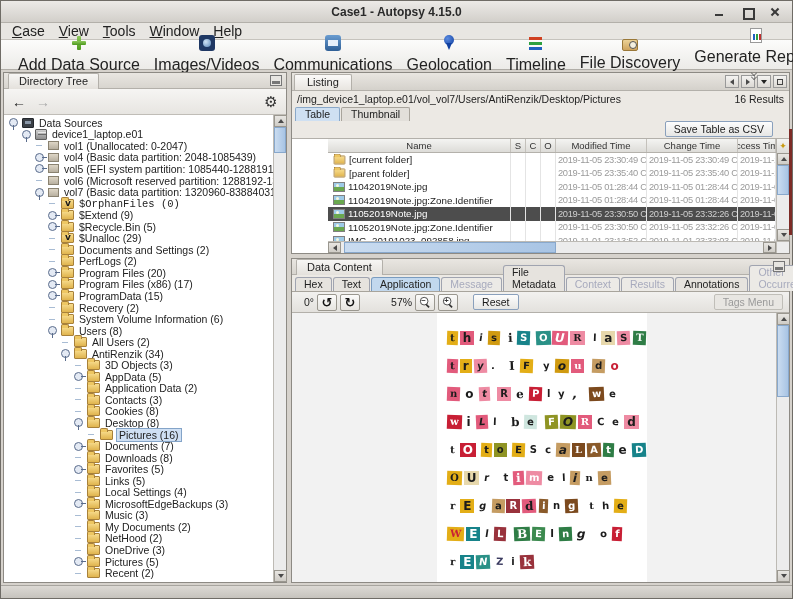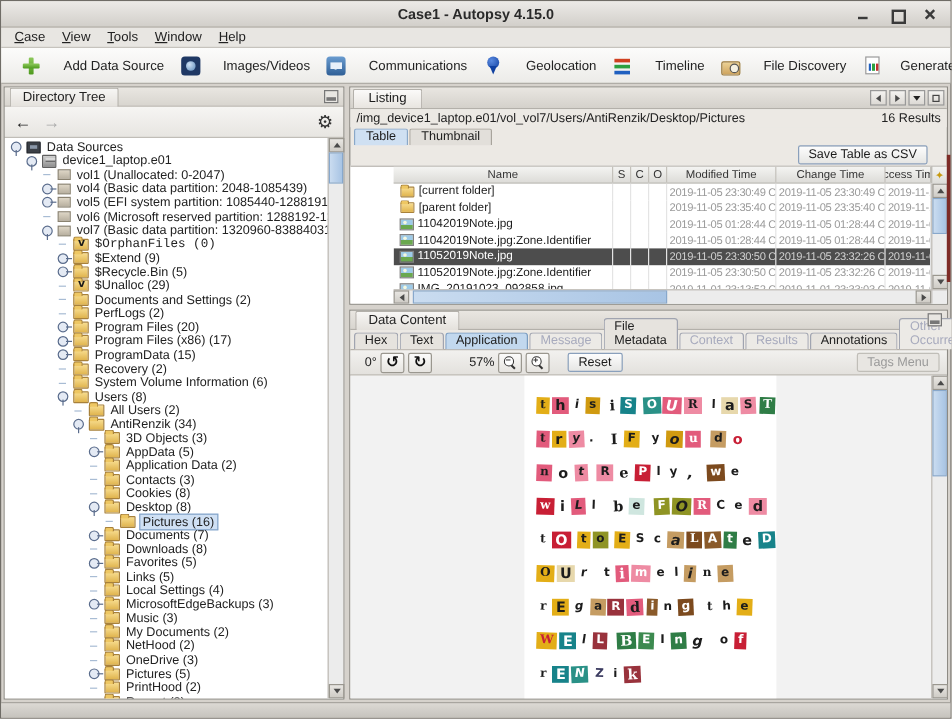--- a/index.html
+++ b/index.html
@@ -12,27 +12,27 @@
   .title { position:absolute; left:0; right:0; text-align:center; font-weight:bold; font-size:12px; color:#2a2a2a; }
   .winbtns { margin-left:auto; display:flex; gap:14px; padding-right:10px; z-index:2; }
   .wbtn { width:14px; height:14px; position:relative; cursor:default; }
   .wb-min::after { content:""; position:absolute; left:3px; bottom:3px; width:8px; height:2px; background:#3a3a3a; }
   .wb-max::after { content:""; position:absolute; left:3px; top:3px; width:8px; height:8px; border:2px solid #3a3a3a; }
   .wb-close::before,.wb-close::after { content:""; position:absolute; left:2px; top:6px; width:10px; height:2px; background:#3a3a3a; }
   .wb-close::before { transform:rotate(45deg); } .wb-close::after { transform:rotate(-45deg); }
 
   
   .menubar { height:17px; background:#e8e6e2; border-bottom:1px solid #c6c3bd; display:flex; align-items:center; padding-left:4px; flex:0 0 auto; }
-  .menu-item { padding:1px 7px; font-size:11px; color:#222; }
+  .menu-item { padding:1px 7px; font-size:14px; color:#222; }
   .menu-item u { text-decoration:underline; }
 
   
   .toolbar { height:30px; background:linear-gradient(#fcfcfb,#ecebe8); border-bottom:1px solid #b0ada7; display:flex; align-items:center; padding:0 4px; flex:0 0 auto; }
   .handle { width:5px; height:20px; margin:0 3px; background:repeating-linear-gradient(180deg,#c5c2bc 0 2px,transparent 2px 4px); }
-  .tbtn { display:flex; align-items:center; gap:19px; padding:3px 7px; border-radius:2px; font-size:11px; color:#222; white-space:nowrap; }
+  .tbtn { display:flex; align-items:center; gap:5px; padding:3px 7px; border-radius:2px; font-size:16px; color:#222; white-space:nowrap;flex-direction:column; }
   .tlabel { pointer-events:none; }
   .chev { width:8px; height:10px; position:relative; }
   .chev::before,.chev::after { content:""; position:absolute; left:1px; width:5px; height:5px; border-right:1.5px solid #555; border-bottom:1.5px solid #555; transform:rotate(45deg) scale(.7); }
   .chev::before { top:-1px; } .chev::after { top:3px; }
   .ticon { width:16px; height:16px; position:relative; display:inline-block; flex:0 0 auto; }
   .plus::before { content:""; position:absolute; left:6px; top:1px; width:4px; height:14px; background:linear-gradient(#8cc85a,#4e9a1e); border-radius:1px; }
   .plus::after  { content:""; position:absolute; top:6px; left:1px; width:14px; height:4px; background:linear-gradient(#8cc85a,#4e9a1e); border-radius:1px; }
   .camera { background:#1f3864; border-radius:3px; }
   .camera::after { content:""; position:absolute; left:4px; top:4px; width:8px; height:8px; border-radius:50%; background:radial-gradient(circle at 35% 35%,#cfe2f5,#5a88b8); }
   .comm { background:linear-gradient(#6a9cd0,#2f5f96); border-radius:3px; }
@@ -438,25 +438,20 @@
               <span class="nlabel">OneDrive (3)</span>
             </div>
             <div class="trow" style="padding-left: 69px;">
               <span class="exp collapsed"></span>
               <span class="nicon i-folder"></span>
               <span class="nlabel">Pictures (5)</span>
             </div>
             <div class="trow" style="padding-left: 69px;">
               <span class="exp leaf"></span>
               <span class="nicon i-folder"></span>
-              <span class="nlabel">PrintHood (2)</span>
-            </div>
-            <div class="trow" style="padding-left: 69px;">
-              <span class="exp leaf"></span>
-              <span class="nicon i-folder"></span>
               <span class="nlabel">Recent (2)</span>
             </div>
           </div>
         <div class="vscroll">
           <span class="sbtn">
               <span class="arr up"></span>
             </span>
           <span class="sthumb" style="height:26px"></span>
           <span class="strack"></span>
           <span class="sbtn">

